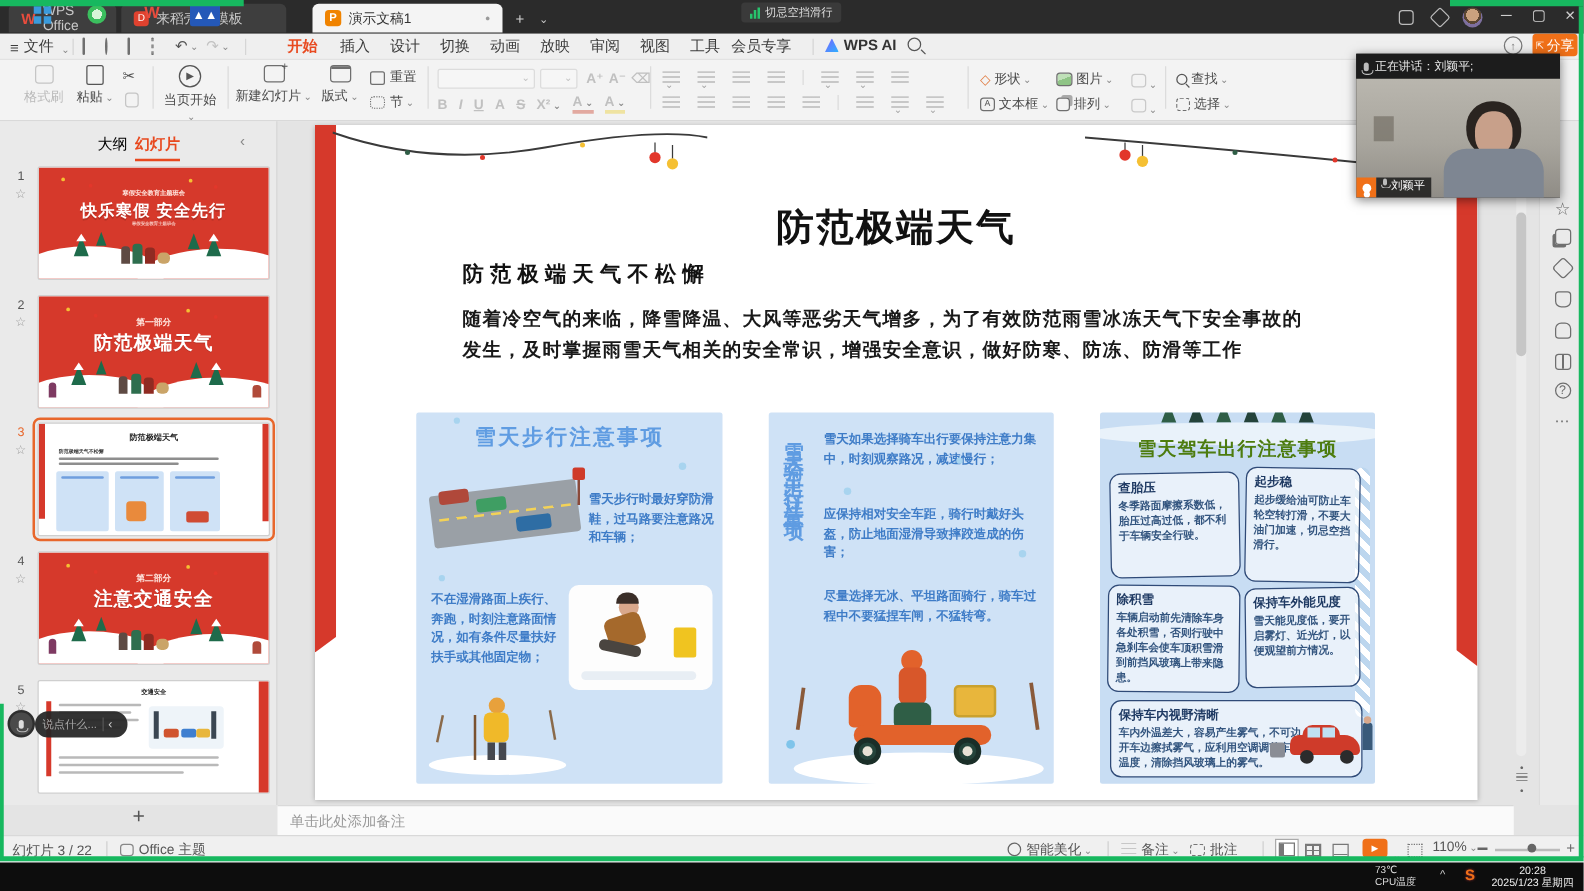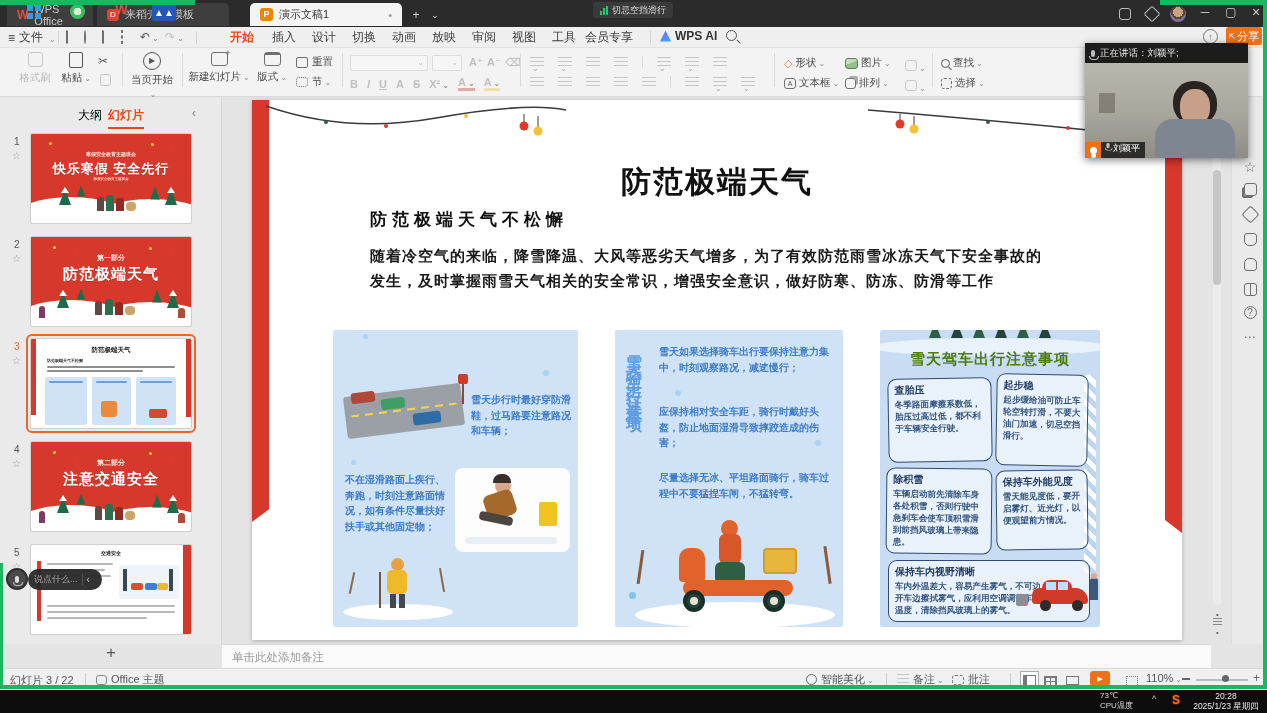--- a/index.html
+++ b/index.html
@@ -25,21 +25,21 @@
   
   .ribbon{left:0;top:48px;width:1267px;height:49px;background:#f3f3f3;border-bottom:1px solid #d9d9d9}
   .rlbl{font-size:10.5px;color:#4a4a4a}
   .rlbl.dis{color:#b9b9b9}
   .combo{position:absolute;height:16px;background:#f6f6f6;border:1px solid #dcdcdc;border-radius:2px}
   .combo::after{content:"⌄";position:absolute;right:3px;top:2px;font-size:8px;color:#c2c2c2}
   .ph{width:14px;height:11px;background:repeating-linear-gradient(180deg,#b9b9b9 0 1.3px,transparent 1.3px 4px);opacity:.75}
   .fbtn{font-size:11px;color:#c0c0c0;font-weight:bold}
   
   .panel{left:0;top:97px;width:222px;height:547px;background:#eaeaea;border-right:1px solid #d5d5d5}
-  .thumb{position:absolute;left:30px;width:162px;height:91px;background:#fff;border:1px solid #cfcfcf;border-radius:2px;overflow:hidden}
+  .thumb{position:absolute;left:30px;width:186px;height:91px;background:#fff;border:1px solid #cfcfcf;border-radius:2px;overflow:hidden}
   .thumb.sel{outline:2px solid #e8672c;outline-offset:2px}
   .tnum{position:absolute;left:14px;font-size:10px;color:#555}
   .tstar{position:absolute;left:12px;font-size:10px;color:#9a9a9a}
   .redslide{width:100%;height:100%;background:#d6392b;position:relative;overflow:hidden}
   .snow1{position:absolute;left:-20px;bottom:-22px;width:120px;height:48px;background:#fff;border-radius:50%}
   .snow2{position:absolute;right:-25px;bottom:-26px;width:130px;height:50px;background:#fff;border-radius:50%}
   .tree{position:absolute;width:0;height:0;border-left:6px solid transparent;border-right:6px solid transparent;border-bottom:16px solid #1e6b4b}
   .treecap{position:absolute;width:0;height:0;border-left:4px solid transparent;border-right:4px solid transparent;border-bottom:6px solid #fff}
   .ppl{position:absolute;border-radius:3px 3px 0 0}
   .lightdot{position:absolute;width:3px;height:3px;border-radius:50%}
@@ -435,20 +435,21 @@
     <circle cx="120" cy="22" r="2" fill="#2f5e46"></circle>
       <circle cx="200" cy="28" r="2" fill="#e2372b"></circle>
       <circle cx="260" cy="18" r="2" fill="#f5c033"></circle>
   </svg>
 
   <div class="sl-title">防范极端天气</div>
   <div class="sl-sub">防范极端天气不松懈</div>
   <div class="sl-body">随着冷空气的来临，降雪降温、大风等恶劣天气增多，为了有效防范雨雪冰冻天气下安全事故的发生，及时掌握雨雪天气相关的安全常识，增强安全意识，做好防寒、防冻、防滑等工作</div>
 
   <div class="card" style="left:81px;width:245px;height:297px">
+    <div class="c-title" style="top:8px;font-size:17px;letter-spacing:2px">雪天步行注意事项</div>
     <div class="flake" style="left:30px;top:4px;width:5px;height:5px"></div>
       <div class="flake" style="left:210px;top:40px;width:6px;height:6px"></div>
     <div class="flake" style="left:120px;top:70px;width:5px;height:5px"></div>
       <div class="flake" style="left:18px;top:130px;width:5px;height:5px"></div>
 
     <div class="ab" style="left:10px;top:42px;width:125px;height:80px">
       <div style="position:absolute;left:2px;top:18px;width:118px;height:42px;background:#9aa0a6;transform:rotate(-7deg);border-radius:3px"></div>
       <div style="position:absolute;left:8px;top:37px;width:106px;height:2px;background:repeating-linear-gradient(90deg,#f3d257 0 8px,transparent 8px 14px);transform:rotate(-7deg)"></div>
       <div style="position:absolute;left:8px;top:20px;width:24px;height:11px;background:#b0483a;border-radius:3px;transform:rotate(-7deg)"></div>
       <div style="position:absolute;left:38px;top:26px;width:24px;height:11px;background:#3f9e63;border-radius:3px;transform:rotate(-7deg)"></div>

